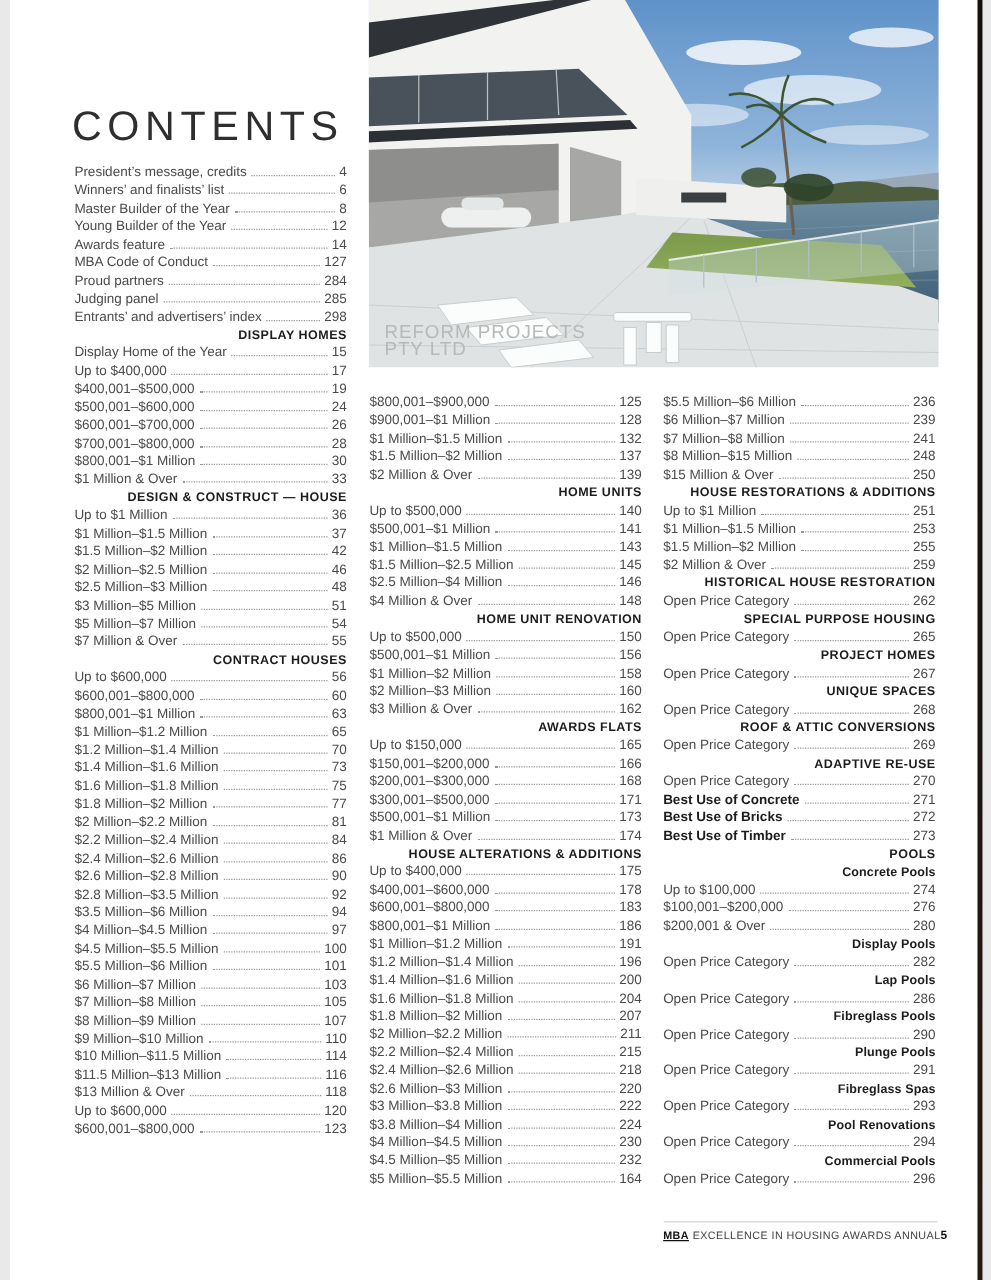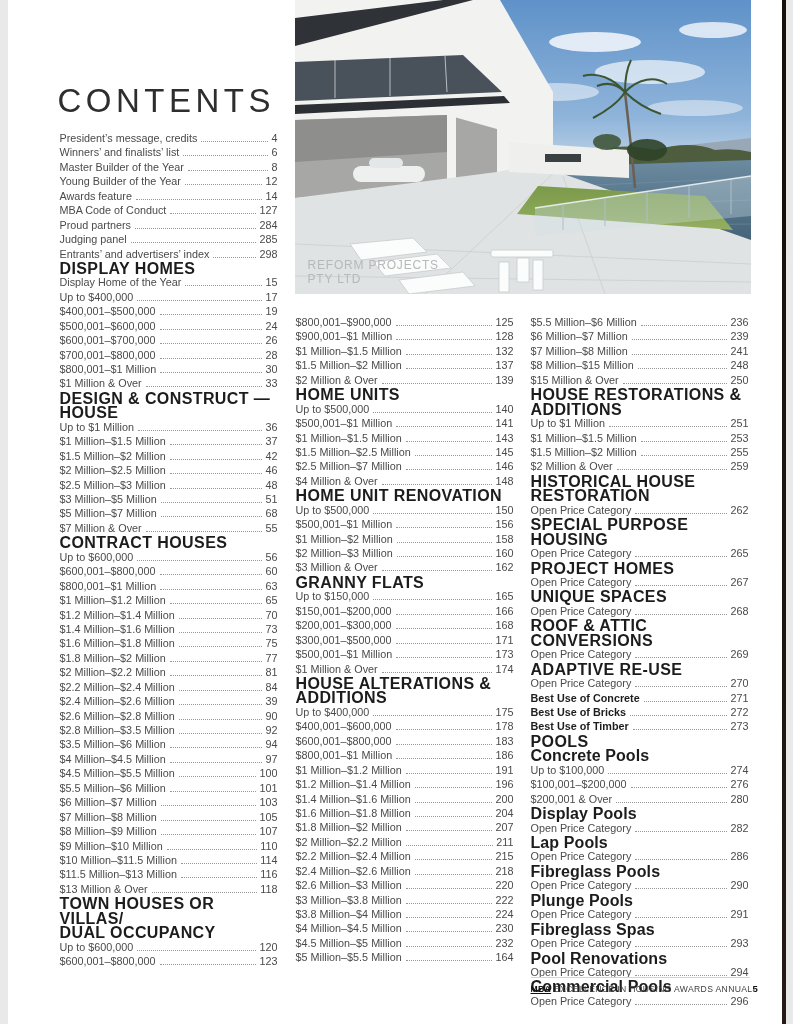--- a/index.html
+++ b/index.html
@@ -5,42 +5,42 @@
   html,body { margin:0; padding:0; background:#e9e9e9; }
   .page {
     position:relative; width:778px; height:1024px; margin:0 auto;
     background:#ffffff; overflow:hidden;
     font-family:"Liberation Sans","DejaVu Sans",sans-serif;
   }
   .title {
     position:absolute; left:50px; top:82px;
     font-size:33px; font-weight:300; letter-spacing:4.5px; color:#2e2e2e;
   }
-  .col { position:absolute; width:218px; }
+  .col { position:absolute; width:218px;text-align:right; }
   .col-left  { left:52px;  top:132px; }
   .col-mid   { left:288px; top:316px; }
   .col-right { left:523px; top:316px; }
   .toc-row {
     display:flex; align-items:baseline; height:14.45px;
     font-size:10.8px; color:#4a4a4a;
   }
   .toc-label { white-space:nowrap; }
   .dots { flex:1; border-bottom:1px dotted #979797; margin:0 3px 2px 4px; min-width:8px; }
   .toc-page { white-space:nowrap; }
   .toc-row.bold .toc-label { font-weight:bold; color:#1d1d1d; }
   .toc-heading {
-    font-size:16px; font-weight:bold; color:#1c1c1c;
+    font-size:10px; font-weight:bold; color:#1c1c1c;
     letter-spacing:0.4px; line-height:14.45px; white-space:pre-line;
   }
   .toc-heading.sub { letter-spacing:0.1px; }
   .photo { position:absolute; left:287px; top:0; width:456px; height:294px; }
   .photo svg { display:block; width:100%; height:100%; }
   .photo-caption {
     position:absolute; left:13px; bottom:8px;
-    font-size:12px; letter-spacing:0.8px; color:#b7b9b8; line-height:13.5px;
+    font-size:15px; letter-spacing:0.8px; color:#b7b9b8; line-height:13.5px;
   }
   .edge-strip {
     position:absolute; left:774px; top:0; width:19px; height:1024px;
     background:linear-gradient(180deg,#15100c 0%,#1c1410 55%,#261b14 100%);
   }
   .footer {
     position:absolute; left:523px; top:977px; width:219px;
     border-top:1px solid #d4d4d4; padding-top:5px;
     display:flex; justify-content:space-between; align-items:baseline;
     font-size:8.6px; letter-spacing:0.35px; color:#3e3e3e; white-space:nowrap;
@@ -272,21 +272,21 @@
         <span class="toc-page">48</span>
       </div>
       <div class="toc-row">
         <span class="toc-label">$3 Million–$5 Million</span>
         <span class="dots"></span>
         <span class="toc-page">51</span>
       </div>
       <div class="toc-row">
         <span class="toc-label">$5 Million–$7 Million</span>
         <span class="dots"></span>
-        <span class="toc-page">68</span>
+        <span class="toc-page">54</span>
       </div>
       <div class="toc-row">
         <span class="toc-label">$7 Million &amp; Over</span>
         <span class="dots"></span>
         <span class="toc-page">55</span>
       </div>
       <div class="toc-heading">CONTRACT HOUSES</div>
       <div class="toc-row">
         <span class="toc-label">Up to $600,000</span>
         <span class="dots"></span>
@@ -333,21 +333,21 @@
         <span class="toc-page">81</span>
       </div>
       <div class="toc-row">
         <span class="toc-label">$2.2 Million–$2.4 Million</span>
         <span class="dots"></span>
         <span class="toc-page">84</span>
       </div>
       <div class="toc-row">
         <span class="toc-label">$2.4 Million–$2.6 Million</span>
         <span class="dots"></span>
-        <span class="toc-page">39</span>
+        <span class="toc-page">86</span>
       </div>
       <div class="toc-row">
         <span class="toc-label">$2.6 Million–$2.8 Million</span>
         <span class="dots"></span>
         <span class="toc-page">90</span>
       </div>
       <div class="toc-row">
         <span class="toc-label">$2.8 Million–$3.5 Million</span>
         <span class="dots"></span>
         <span class="toc-page">92</span>
@@ -400,22 +400,20 @@
       <div class="toc-row">
         <span class="toc-label">$11.5 Million–$13 Million</span>
         <span class="dots"></span>
         <span class="toc-page">116</span>
       </div>
       <div class="toc-row">
         <span class="toc-label">$13 Million &amp; Over</span>
         <span class="dots"></span>
         <span class="toc-page">118</span>
       </div>
-      <div class="toc-heading">TOWN HOUSES OR VILLAS/
-DUAL OCCUPANCY</div>
       <div class="toc-row">
         <span class="toc-label">Up to $600,000</span>
         <span class="dots"></span>
         <span class="toc-page">120</span>
       </div>
       <div class="toc-row">
         <span class="toc-label">$600,001–$800,000</span>
         <span class="dots"></span>
         <span class="toc-page">123</span>
       </div>
@@ -461,21 +459,21 @@
         <span class="toc-label">$1 Million–$1.5 Million</span>
         <span class="dots"></span>
         <span class="toc-page">143</span>
       </div>
       <div class="toc-row">
         <span class="toc-label">$1.5 Million–$2.5 Million</span>
         <span class="dots"></span>
         <span class="toc-page">145</span>
       </div>
       <div class="toc-row">
-        <span class="toc-label">$2.5 Million–$7 Million</span>
+        <span class="toc-label">$2.5 Million–$4 Million</span>
         <span class="dots"></span>
         <span class="toc-page">146</span>
       </div>
       <div class="toc-row">
         <span class="toc-label">$4 Million &amp; Over</span>
         <span class="dots"></span>
         <span class="toc-page">148</span>
       </div>
       <div class="toc-heading">HOME UNIT RENOVATION</div>
       <div class="toc-row">
@@ -496,21 +494,21 @@
       <div class="toc-row">
         <span class="toc-label">$2 Million–$3 Million</span>
         <span class="dots"></span>
         <span class="toc-page">160</span>
       </div>
       <div class="toc-row">
         <span class="toc-label">$3 Million &amp; Over</span>
         <span class="dots"></span>
         <span class="toc-page">162</span>
       </div>
-      <div class="toc-heading">GRANNY FLATS</div>
+      <div class="toc-heading">AWARDS FLATS</div>
       <div class="toc-row">
         <span class="toc-label">Up to $150,000</span>
         <span class="dots"></span>
         <span class="toc-page">165</span>
       </div>
       <div class="toc-row">
         <span class="toc-label">$150,001–$200,000</span>
         <span class="dots"></span>
         <span class="toc-page">166</span>
       </div>

